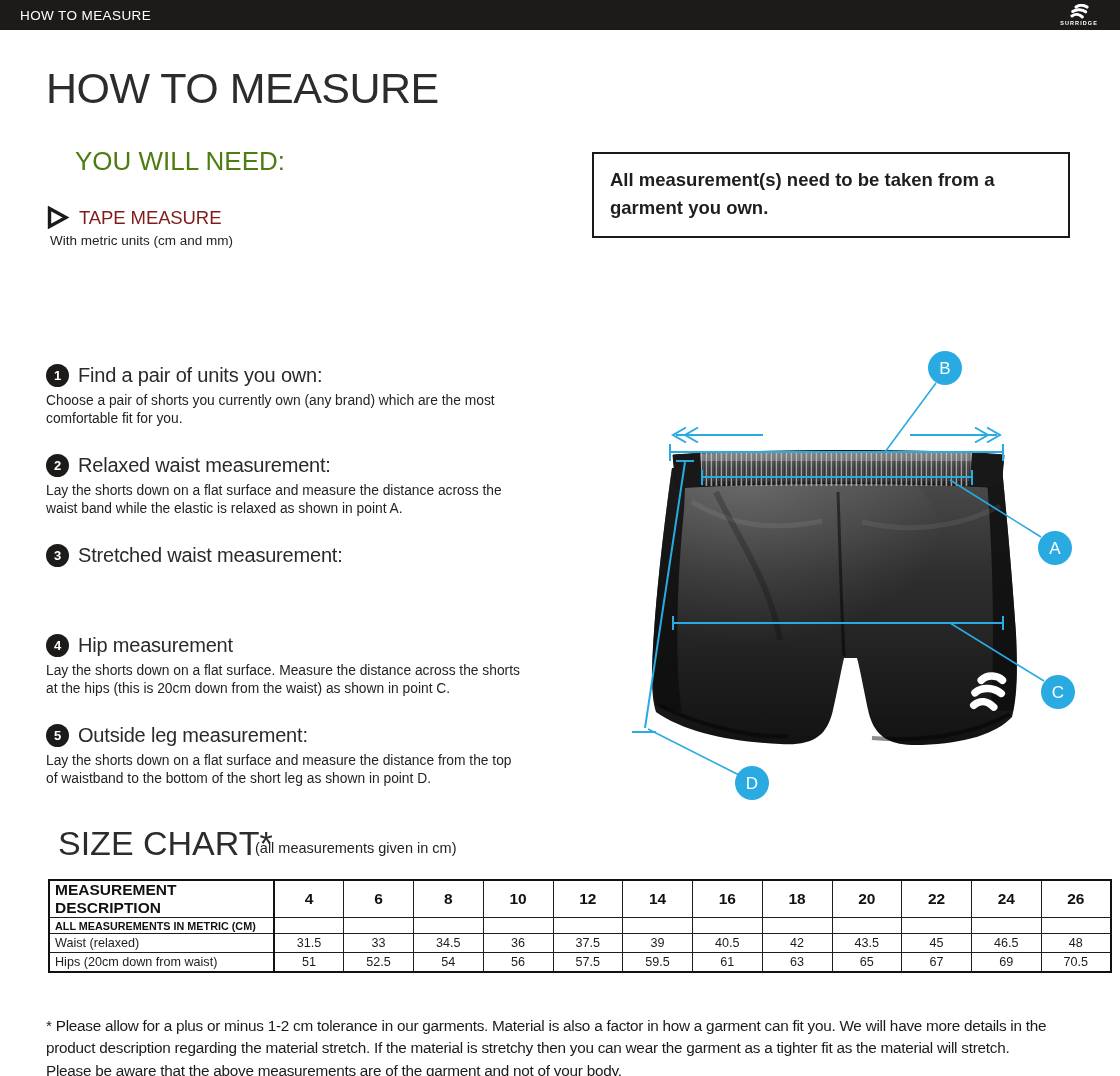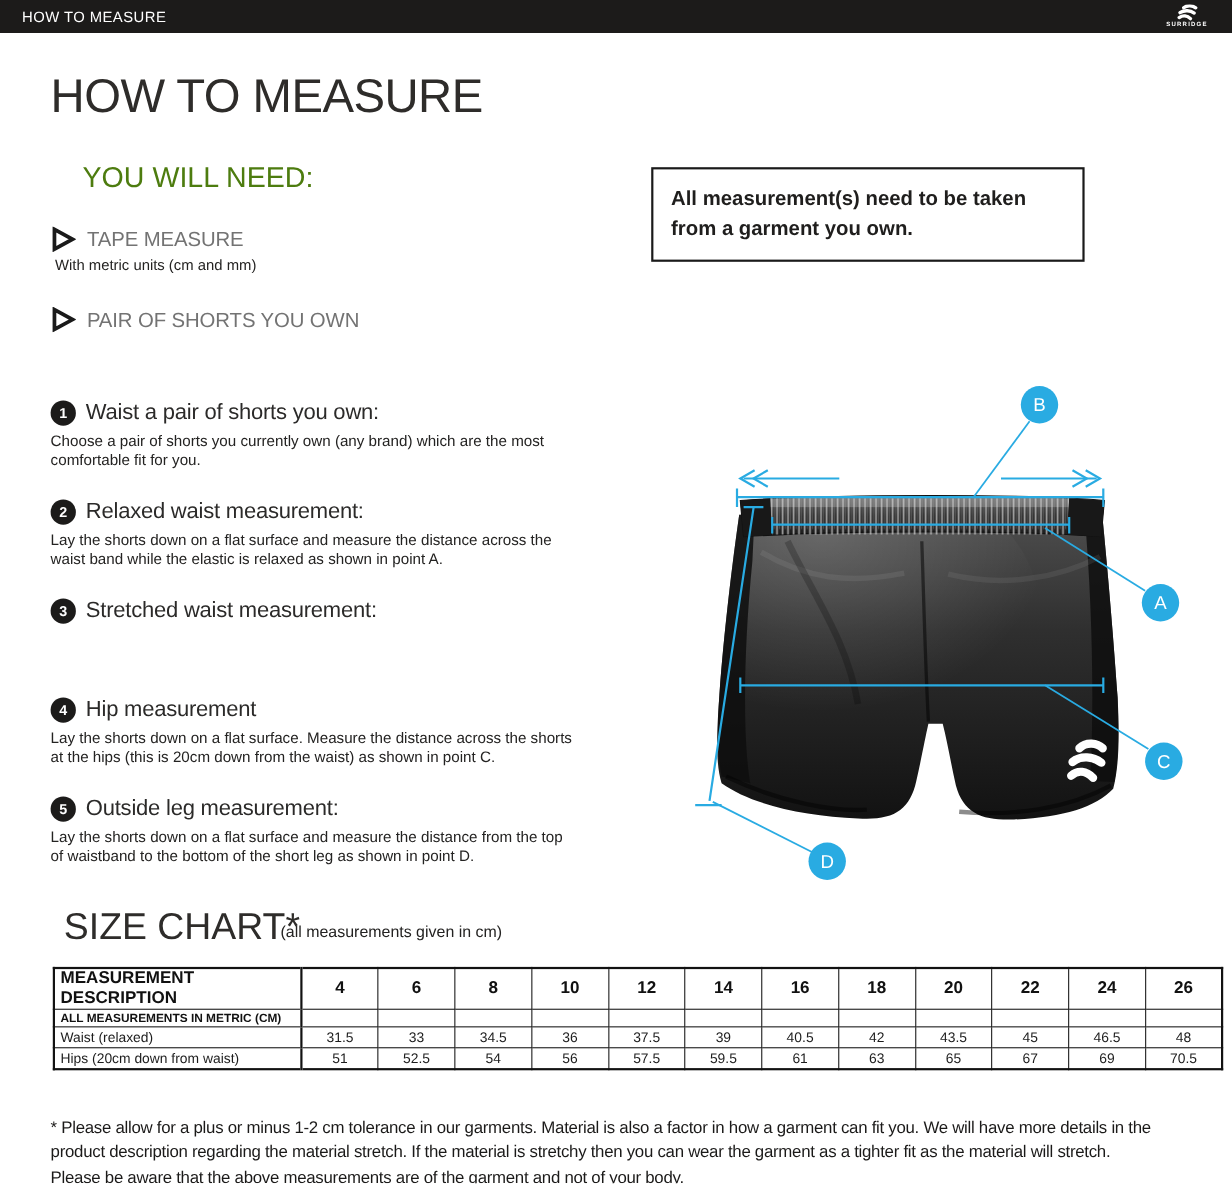--- a/index.html
+++ b/index.html
@@ -17,25 +17,25 @@
   .topbar-title { color:#fff; font-size:13.5px; letter-spacing:.4px; }
   .brand { display:flex; flex-direction:column; align-items:center; gap:1px; margin-right:6px; }
   .brand-name { color:#fff; font-size:5.5px; font-weight:bold; letter-spacing:1.1px; }
   
   .page-title { position:absolute; left:46px; top:64px; font-size:43px; font-weight:300; color:#2e2c2a; letter-spacing:-0.5px; }
   .ywn-title  { position:absolute; left:47px; top:146px; font-size:26px; font-weight:300; color:#4d7c0f;margin-left:28px; }
   
   .tool { position:absolute; left:46px; width:500px; }
   .tool-1 { top:206px; } .tool-2 { top:279px; }
   .tool-head { display:flex; align-items:center; gap:10px; }
-  .tool-label { font-size:18.5px; color:#737373; letter-spacing:-0.1px; }
+  .tool-label { font-size:18.5px; color:#7f1d1d; letter-spacing:-0.1px; }
   .tool-desc { margin-top:4px; margin-left:4px; font-size:13.5px; color:#242322; }
   
   .note-box {
-    position:absolute; left:592px; top:152px; width:394px; border:2.5px solid #1a1a1a;
+    position:absolute; left:592px; top:152px; width:478px; border:2.5px solid #1a1a1a;
     padding:12px 16px 14px 16px; font-size:18.5px; font-weight:bold; line-height:1.5; color:#1f1e1d;
   }
   
   .step { position:absolute; left:46px; width:484px; }
   .step-1 { top:364px; } .step-2 { top:454px; } .step-3 { top:544px; } .step-4 { top:634px; } .step-5 { top:724px; }
   .step-head { display:flex; align-items:center; gap:9px; }
   .step-num {
     width:23px; height:23px; border-radius:50%; background:#1c1b1a; color:#fff; flex:0 0 23px;
     font-size:13px; font-weight:bold; display:flex; align-items:center; justify-content:center;
   }
@@ -87,34 +87,28 @@
   <div class="tool tool-1">
     <div class="tool-head">
       <svg width="23" height="23" viewBox="0 0 23 23">
         <polygon points="3.5,2.5 20,11.5 3.5,20.5" fill="#fff" stroke="#1a1a1a" stroke-width="3.4"></polygon>
       </svg>
       <span class="tool-label">TAPE MEASURE</span>
     </div>
     <div class="tool-desc">With metric units (cm and mm)</div>
   </div>
   <div class="tool tool-2">
-    <div class="tool-head">
-      <svg width="23" height="23" viewBox="0 0 23 23">
-        <polygon points="3.5,2.5 20,11.5 3.5,20.5" fill="#fff" stroke="#1a1a1a" stroke-width="3.4"></polygon>
-      </svg>
-      <span class="tool-label">PAIR OF SHORTS YOU OWN</span>
-    </div>
   </div>
 
   <div class="note-box">All measurement(s) need to be taken from a garment you own.</div>
 
   <div class="step step-1">
     <div class="step-head">
       <span class="step-num">1</span>
-      <span class="step-title">Waist a pair of shorts you own:</span>
+      <span class="step-title">Find a pair of units you own:</span>
     </div>
     <div class="step-body">Choose a pair of shorts you currently own (any brand) which are the most comfortable fit for you.</div>
   </div>
   <div class="step step-2">
     <div class="step-head">
       <span class="step-num">2</span>
       <span class="step-title">Relaxed waist measurement:</span>
     </div>
     <div class="step-body">Lay the shorts down on a flat surface and measure the distance across the waist band while the elastic is relaxed as shown in point A.</div>
   </div>

